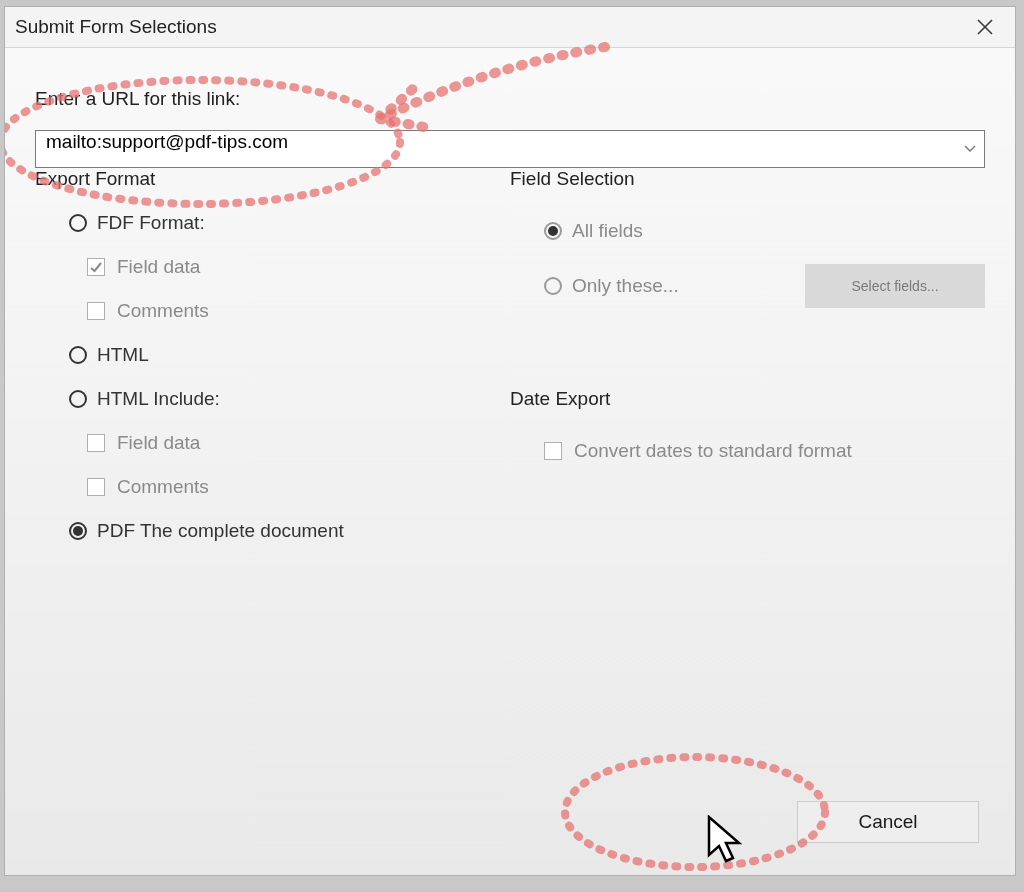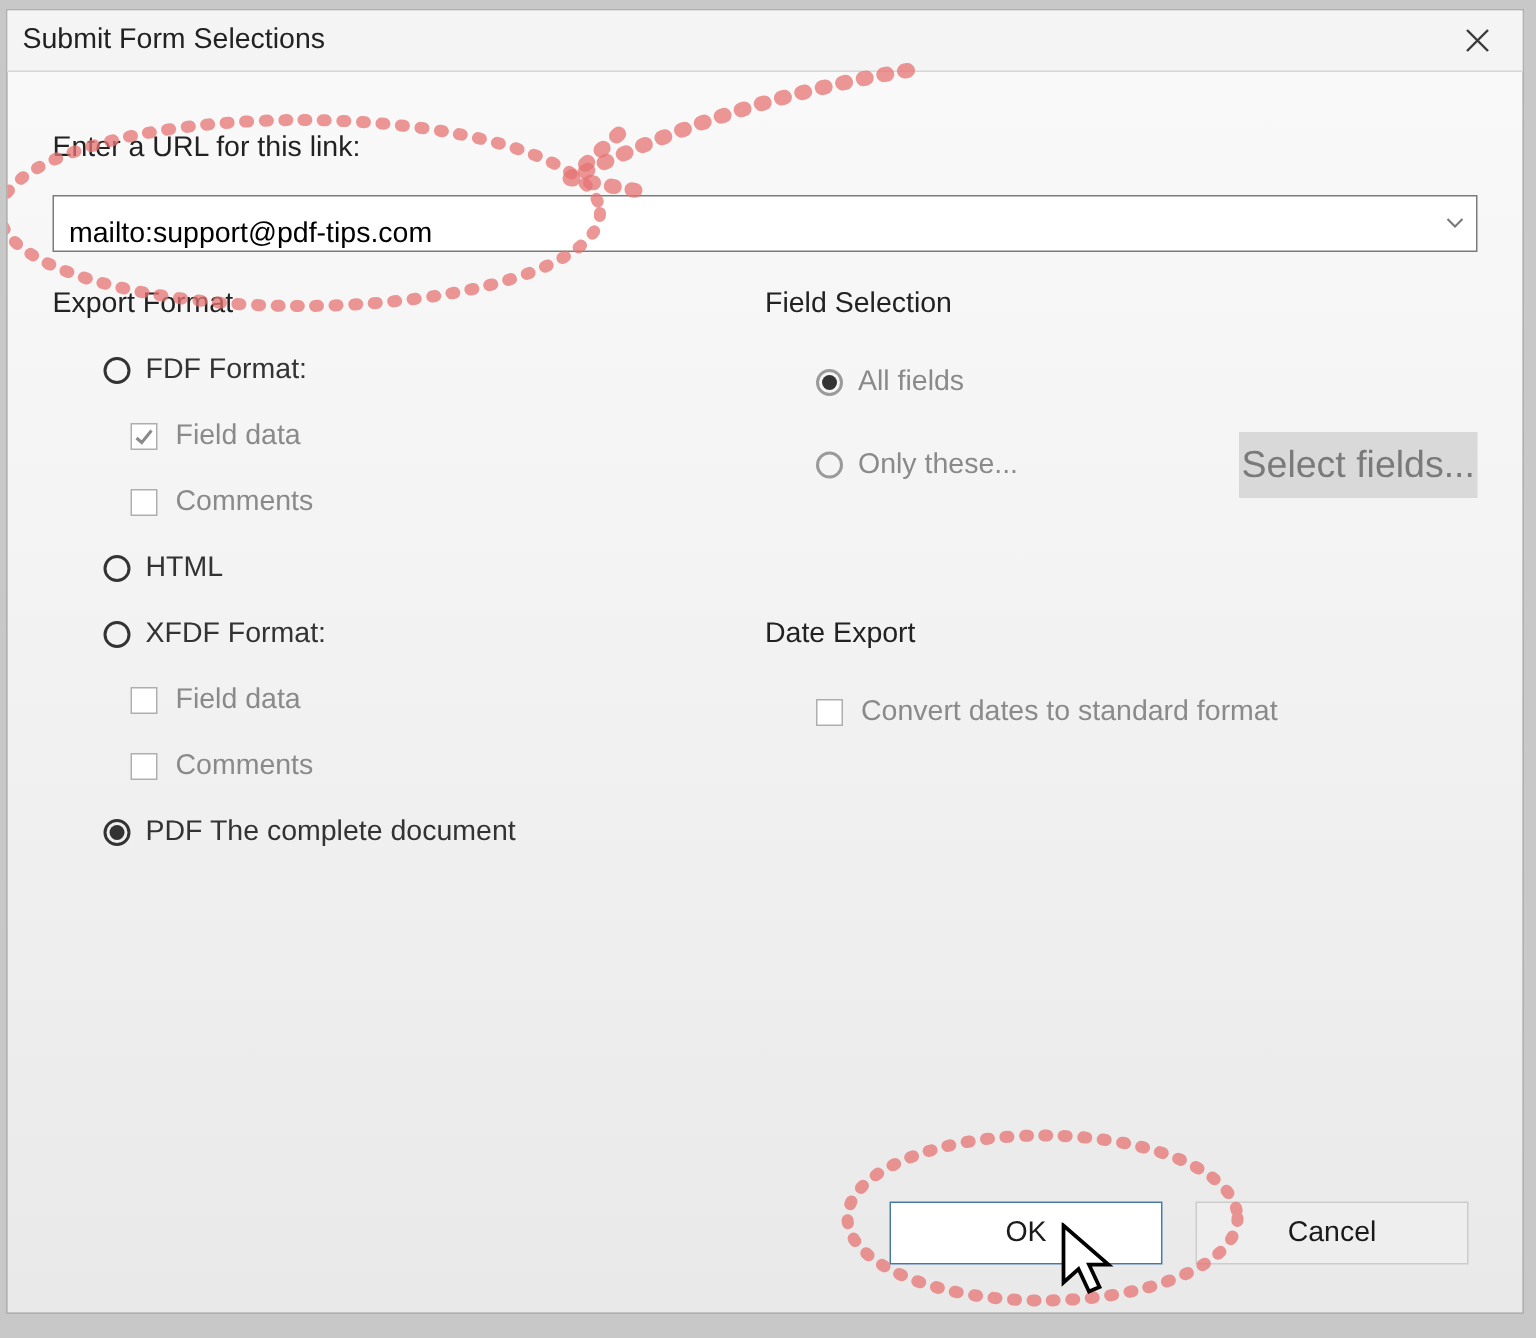--- a/index.html
+++ b/index.html
@@ -3,38 +3,38 @@
 <meta charset="utf-8">
 <style>
   html,body{margin:0;padding:0;width:1024px;height:892px;background:#c8c8c8;font-family:"Segoe UI",Arial,sans-serif;font-size:18px;color:#1a1a1a;overflow:hidden}
   .dialog{position:absolute;left:4px;top:6px;width:1012px;height:870px;background:linear-gradient(180deg,#fafafa 0%,#f2f2f2 50%,#e9e9e9 100%);border:1px solid #b0b0b0;box-sizing:border-box}
   .titlebar{height:40px;display:flex;align-items:center;padding:0 10px;border-bottom:1px solid #d6d6d6;background:#f4f4f4}
   .titlebar .title{flex:1;font-size:19px;color:#222}
   .close-btn{width:40px;height:32px;display:flex;align-items:center;justify-content:center;cursor:pointer}
   .close-btn svg{width:18px;height:18px;stroke:#3a3a3a;stroke-width:1.6}
   .body{padding:30px 30px 0 30px}
   .url-label{font-size:19px;color:#222;margin-top:10px;margin-bottom:20px;display:block}
-  .url-row{display:flex;align-items:flex-end;border:1px solid #7a7a7a;background:#fff;height:36px;margin-bottom:24px}
+  .url-row{display:flex;align-items:flex-start;border:1px solid #7a7a7a;background:#fff;height:36px;}
   .url-input{flex:1;border:none;outline:none;font-size:19px;padding:0 10px;background:transparent}
   .url-drop{width:28px;height:100%;display:flex;align-items:center;justify-content:center;cursor:pointer;color:#777}
   .columns{display:flex;}
   .col{flex:1}
   .group-title{font-size:19px;color:#222;margin-bottom:22px}
   .indent1{padding-left:34px}
   .indent2{padding-left:52px}
   .row{display:flex;align-items:center;margin-bottom:22px;font-size:19px;color:#333}
   .row.dim{color:#8a8a8a}
   .radio{width:18px;height:18px;border:2px solid #333;border-radius:50%;margin-right:10px;box-sizing:border-box;display:flex;align-items:center;justify-content:center;flex-shrink:0}
   .radio.dim{border-color:#9a9a9a}
   .radio.selected::after{content:"";width:10px;height:10px;border-radius:50%;background:#333}
   .chk{width:18px;height:18px;border:1.5px solid #aeaeae;margin-right:12px;box-sizing:border-box;display:flex;align-items:center;justify-content:center;flex-shrink:0;background:#fff}
   .chk.checked svg{width:14px;height:14px;stroke:#8a8a8a;stroke-width:2;fill:none}
   .spacer{height:14px}
   .right .group-title{margin-bottom:30px}
-  .select-btn{margin-left:auto;width:159px;height:44px;background:#d9d9d9;color:#7a7a7a;display:flex;align-items:center;justify-content:center;font-size:25px}
+  .select-btn{margin-left:auto;width:180px;height:44px;background:#d9d9d9;color:#7a7a7a;display:flex;align-items:center;justify-content:center;font-size:14px}
   .helptext{margin-top:88px;padding-left:44px;font-size:19px;color:#222;line-height:1.45;width:360px}
   .footer{position:absolute;right:36px;bottom:32px;display:flex;gap:22px}
   .btn{width:180px;height:40px;display:flex;align-items:center;justify-content:center;font-size:19px;background:#eee;border:1px solid #ccc}
   .btn.primary{background:#fff;border:1px solid #4978a6}
   
   .anno{position:absolute;pointer-events:none}
 </style>
 </head>
 <body>
 
@@ -83,21 +83,21 @@
           <span>Comments</span>
         </div>
 
         <div class="row indent1">
           <span class="radio"></span>
           <span>HTML</span>
         </div>
 
         <div class="row indent1">
           <span class="radio"></span>
-          <span>XFDF  Format:</span>
+          <span>HTML  Include:</span>
         </div>
         <div class="row indent2 dim">
           <span class="chk"></span>
           <span>Field data</span>
         </div>
         <div class="row indent2 dim">
           <span class="chk"></span>
           <span>Comments</span>
         </div>
 
@@ -125,21 +125,20 @@
         <div class="row indent1 dim">
           <span class="chk"></span>
           <span>Convert dates to standard format</span>
         </div>
 
       </div>
     </div>
   </div>
 
   <div class="footer">
-    <div class="btn primary">OK</div>
     <div class="btn">Cancel</div>
   </div>
 
   <svg class="anno" width="1012" height="870" viewBox="0 0 1012 870" style="left:0;top:0">
 
     <ellipse cx="195" cy="135" rx="200" ry="62" fill="none" stroke="#e57373" stroke-width="8" stroke-dasharray="2 11" stroke-linecap="round" opacity="0.75"></ellipse>
 
     <path d="M600 40 Q480 60 380 110" fill="none" stroke="#e57373" stroke-width="10" stroke-dasharray="2 12" stroke-linecap="round" opacity="0.75"></path>
     <path d="M375 112 L410 80 M375 112 L430 122" fill="none" stroke="#e57373" stroke-width="10" stroke-dasharray="2 12" stroke-linecap="round" opacity="0.75"></path>
 

